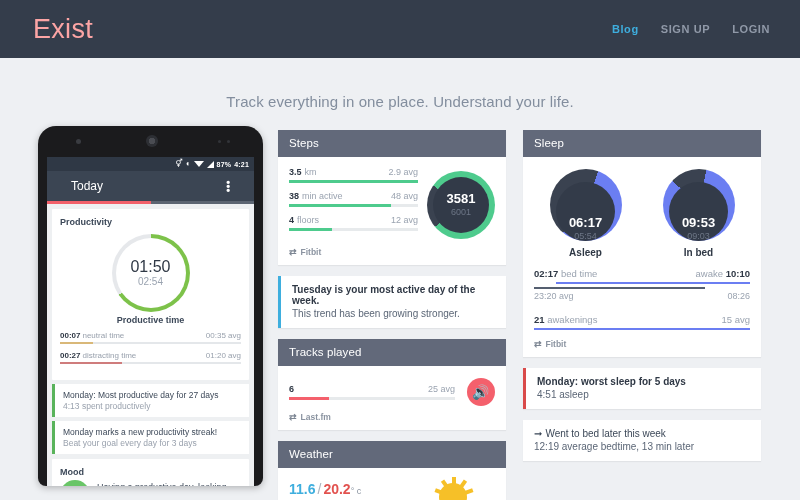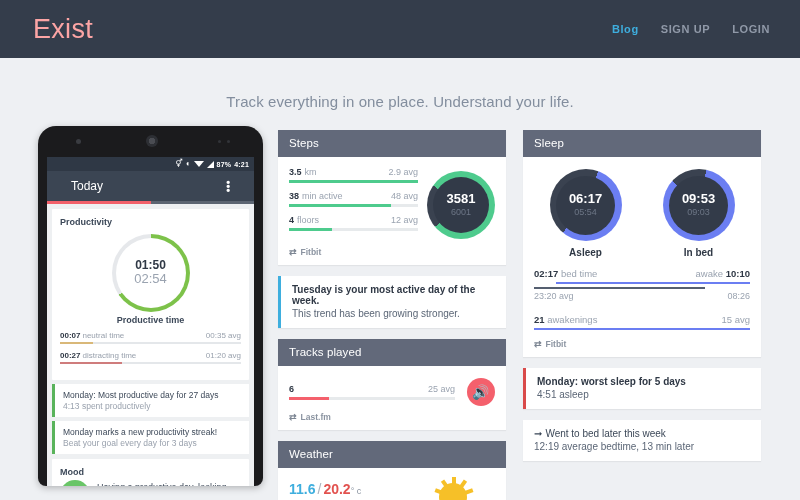--- a/index.html
+++ b/index.html
@@ -123,22 +123,22 @@
     width: 78px; height: 78px; border-radius: 50%;
     background:
       conic-gradient(from 0deg, #7dc24a 0deg 236deg, #e6e8eb 236deg 360deg);
     display: flex; align-items: center; justify-content: center;
     position: relative;
   }
   .donut-prod::after {
     content: ""; position: absolute; width: 70px; height: 70px; border-radius: 50%; background: #fff;
   }
   .donut-inner { position: relative; z-index: 2; text-align: center; line-height: 1.15; }
-  .donut-big { font-size: 12px; font-weight: 700; color: #2f3845; }
-  .donut-sub { font-size: 13px; color: #9aa3b0; }
+  .donut-big { font-size: 16px; font-weight: 400; color: #2f3845; }
+  .donut-sub { font-size: 10px; color: #9aa3b0; }
   .ph-caption { text-align: center; font-size: 9px; font-weight: 700; color: #3c4858; margin: 1px 0 6px; }
 
   .ph-row { margin-bottom: 7px; }
   .ph-row-line { display: flex; align-items: baseline; font-size: 8px; margin-bottom: 2px; }
   .ph-row-line b { font-weight: 700; color: #2f3845; margin-right: 2px; }
   .ph-row-line span { color: #99a1ad; }
   .ph-row-line .avg { margin-left: auto; color: #99a1ad; }
   .ph-bar { height: 2px; background: #e4e7ea; position: relative; }
   .ph-bar i { display: block; height: 2px; position: absolute; left: 0; top: 0; }
 
@@ -233,21 +233,21 @@
   .ray {
     position: absolute; left: 18.5px; top: 0px; width: 4px; height: 24px;
     background: #f6c028; transform-origin: 50% 20px;
   }
 
   
   .sleep-rings { display: flex; justify-content: space-around; padding: 12px 6px 4px 6px; }
   .sleep-one { text-align: center; }
   .ring-sleep {
     width: 72px; height: 72px; border-radius: 50%;
-    display: flex; align-items: center; justify-content: center; position: relative;
+    display: flex; align-items: flex-end; justify-content: center; position: relative;
     margin: 0 auto;
   }
   .ring-sleep::after {
     content: ""; position: absolute; width: 59px; height: 59px; border-radius: 50%; background: #333b49;
   }
   .ring-asleep { background: conic-gradient(from 20deg, #6b7ef2 0deg 200deg, #3a4250 200deg 360deg); }
   .ring-inbed  { background: conic-gradient(from 12deg, #6b7ef2 0deg 300deg, #3a4250 300deg 360deg); }
   .ring-label { font-size: 10px; font-weight: 700; color: #2f3845; margin-top: 6px; }
 
   .sleep-rows { padding: 6px 11px 4px 11px; }

